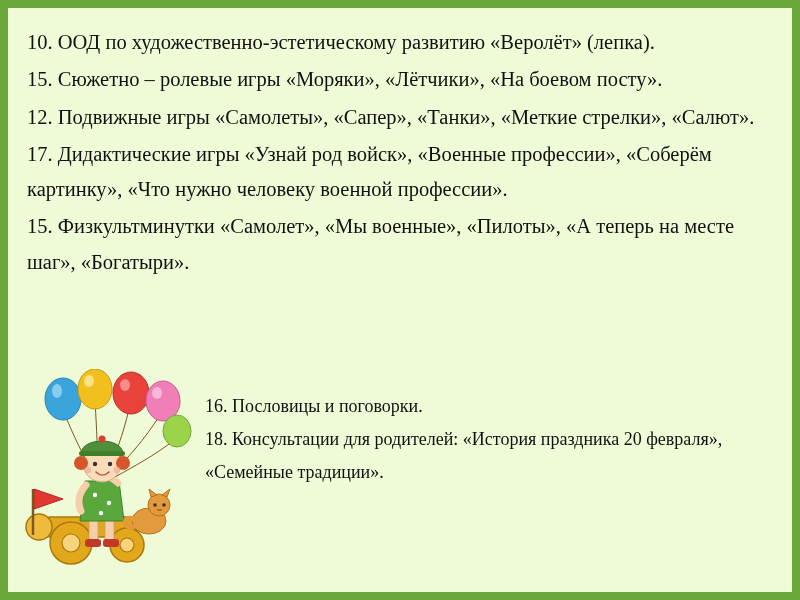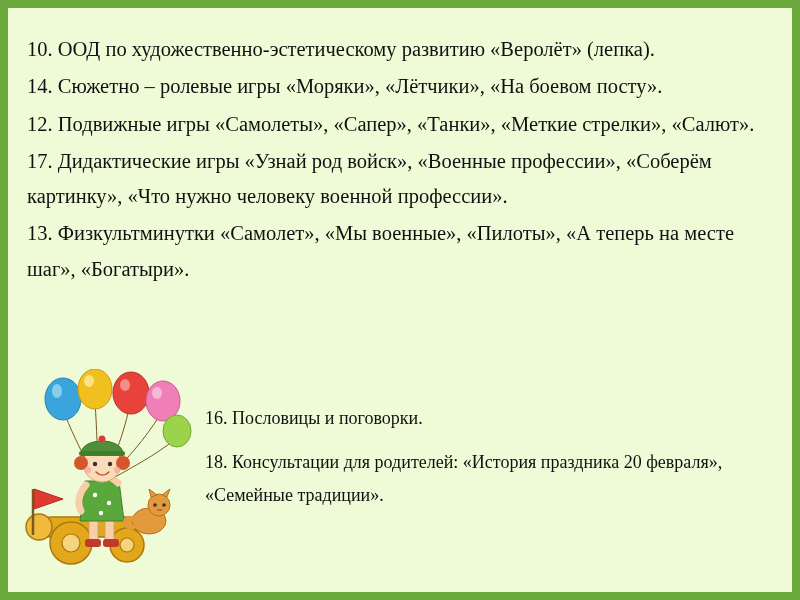--- a/index.html
+++ b/index.html
@@ -27,64 +27,64 @@
   .content {
     position: absolute;
     left: 0;
     top: 0;
     width: 784px;
     height: 584px;
   }
   .text-block {
     position: absolute;
     left: 18px;
-    top: 23px;
+    top: 16px;
     width: 748px;
     font-size: 20.5px;
     line-height: 1.72;
     color: #111111;
     text-align: left;
   }
   .text-block p {
     margin: 0 0 2px 0;
     padding: 0;
   }
   .lower-block {
     position: absolute;
     left: 196px;
     top: 381px;
     width: 570px;
     font-size: 18px;
     line-height: 1.80;
     color: #111111;
   }
   .lower-block p {
-    margin: 12px 0 1px 0;
+    margin: 0 0 1px 0;
     padding: 0;
   }
   .illustration {
     position: absolute;
     left: 14px;
     top: 360px;
     width: 180px;
     height: 200px;
   }
 </style>
 </head>
 <body>
 
 <div class="slide">
   <div class="content">
 
     <div class="text-block">
       <p>10. ООД по художественно-эстетическому развитию «Веролёт» (лепка).</p>
-      <p>14. Сюжетно – ролевые игры «Моряки», «Лётчики», «На боевом посту».</p>
+      <p>15. Сюжетно – ролевые игры «Моряки», «Лётчики», «На боевом посту».</p>
       <p>12. Подвижные игры «Самолеты», «Сапер», «Танки», «Меткие стрелки», «Салют».</p>
       <p>17. Дидактические игры «Узнай род войск», «Военные профессии», «Соберём картинку», «Что нужно человеку военной профессии».</p>
-      <p>13. Физкультминутки «Самолет», «Мы военные», «Пилоты», «А теперь на месте шаг», «Богатыри».</p>
+      <p>15. Физкультминутки «Самолет», «Мы военные», «Пилоты», «А теперь на месте шаг», «Богатыри».</p>
     </div>
 
     <div class="lower-block">
       <p>16. Пословицы и поговорки.</p>
       <p>18. Консультации для родителей: «История праздника 20 февраля», «Семейные традиции».</p>
     </div>
 
     <div class="illustration">
       <svg width="180" height="200" viewBox="0 0 180 200" xmlns="http://www.w3.org/2000/svg">
 

